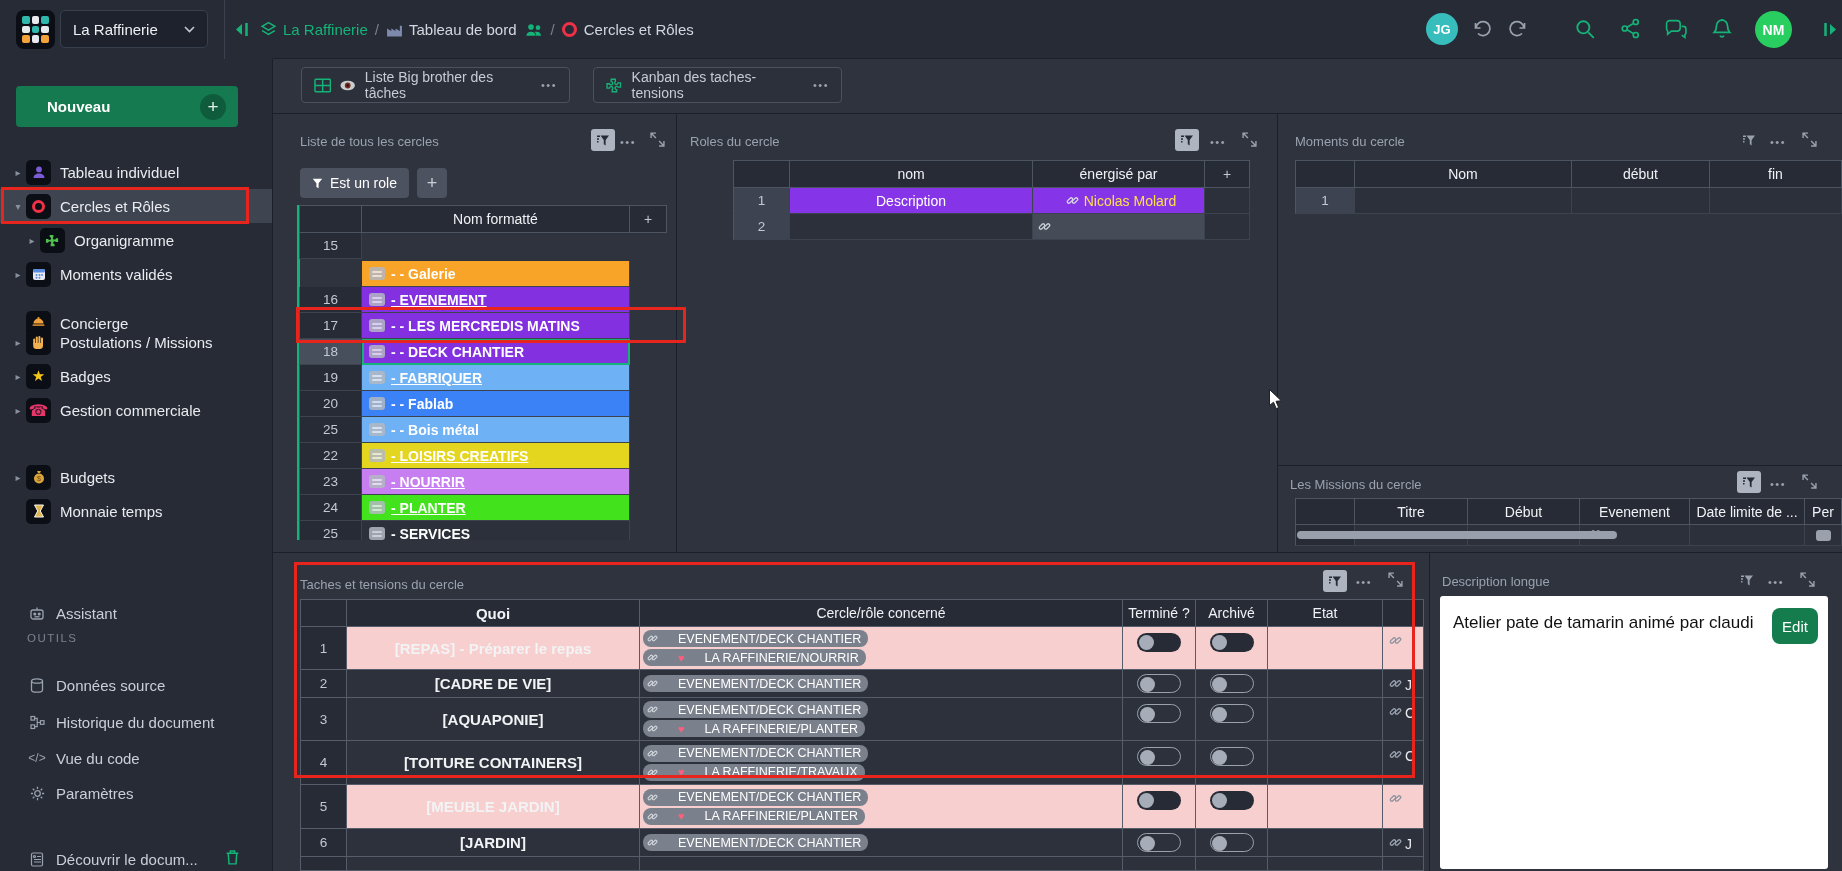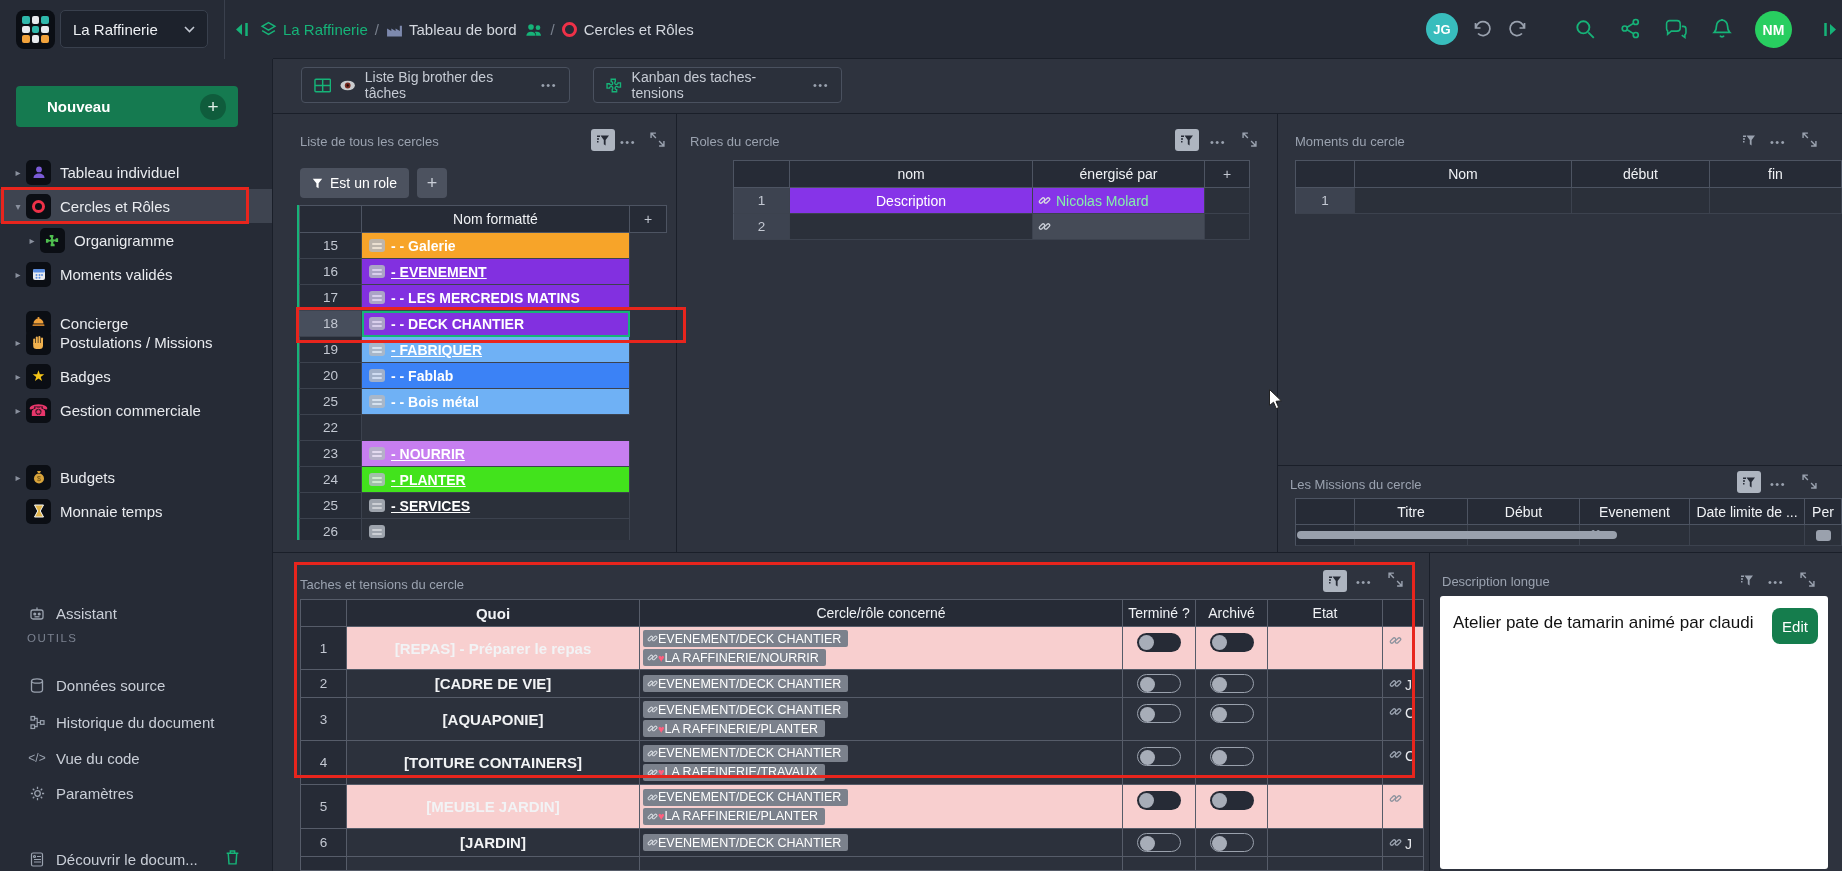--- a/index.html
+++ b/index.html
@@ -63,22 +63,22 @@
 .licon{width:16px;height:13px;background:#b3b9c2;border-radius:3px;display:flex;flex-direction:column;
   justify-content:center;gap:2px;padding:0 3px;flex:none;opacity:.85}
 .licon i{display:block;height:2px;background:#e9ebef;border-radius:1px}
 
 .tt .c{border-color:#565c69;background:#2c313c}
 .tt .th{background:#262b36}
 .tt .num{background:#262b36}
 .pinkc{background:#f8cfcf !important;color:#15181d}
 .quoi{font-weight:bold;font-size:15px;color:#f2f3f5}
 .chipcol{display:flex;flex-direction:column;align-items:flex-start;justify-content:center;gap:2px;padding-left:3px}
-.chip{display:inline-flex;align-items:center;gap:0;background:#7b818c;color:#fff;font-size:12.5px;
-  height:17px;padding:0 7px 0 4px;border-radius:2px;white-space:nowrap}
+.chip{display:inline-flex;align-items:center;gap:20px;background:#7b818c;color:#fff;font-size:12.5px;
+  height:17px;padding:0 7px 0 4px;border-radius:8px;white-space:nowrap}
 .chip svg{color:#d4d8de}
 .heart{color:#ff5f7e;font-size:11px}
 .tgwrap{align-items:flex-start;padding-top:6px}
 .toggle{width:44px;height:19px;border-radius:10px;position:relative;flex:none}
 .toggle .knob{position:absolute;left:2px;top:2px;width:15px;height:15px;border-radius:50%;background:#a7adb8}
 .toggle.filled{background:#262b36}
 .toggle.filled .knob{top:2px}
 .toggle.outline{background:#2c313c;border:1.5px solid #9aa1ad}
 .toggle.outline .knob{top:1.5px;left:1.5px}
 .linkcell{justify-content:flex-start;padding:7px 0 0 6px;align-items:flex-start;gap:3px;color:#9aa2af;font-size:14px}
@@ -419,21 +419,21 @@
   <div class="greenbar" style="left:297px;top:205px;height:335px"></div>
   <div class="tbl" style="left:299px;top:205px;width:368px;height:335px">
     <div class="trow">
       <div class="c th bl" style="width:63px;height:28px"></div>
       <div class="c th" style="width:268px;height:28px">Nom formatté</div>
       <div class="c th" style="width:37px;height:28px;color:#c3c8d2">+</div>
     </div>
 
     <div class="trow">
         <div class="c num bl" style="width:63px;height:26px">15</div>
-        <div class="c namecell" style="width: 268px; height: 26px; background-color: rgb(247, 164, 41);">
+        <div class="c namecell" style="width: 268px; height: 26px; background-color: rgb(247, 164, 41); margin-top: 28px;">
           <span class="licon">
             <i></i>
             <i></i>
           </span>
           <span>- - Galerie</span>
         </div>
       </div>
     <div class="trow">
         <div class="c num bl" style="width:63px;height:26px">16</div>
         <div class="c namecell" style="width: 268px; height: 26px; background-color: rgb(130, 48, 224);">
@@ -489,20 +489,27 @@
         <div class="c namecell" style="width: 268px; height: 26px; background-color: rgb(111, 177, 245);">
           <span class="licon">
             <i></i>
             <i></i>
           </span>
           <span>- - Bois métal</span>
         </div>
       </div>
     <div class="trow">
         <div class="c num bl" style="width:63px;height:26px">22</div>
+        <div class="c namecell" style="width: 268px; height: 26px; background-color: rgb(228, 213, 31);">
+          <span class="licon">
+            <i></i>
+            <i></i>
+          </span>
+          <span class="u">- LOISIRS CREATIFS</span>
+        </div>
       </div>
     <div class="trow">
         <div class="c num bl" style="width:63px;height:26px">23</div>
         <div class="c namecell" style="width: 268px; height: 26px; background-color: rgb(199, 126, 240);">
           <span class="licon">
             <i></i>
             <i></i>
           </span>
           <span class="u">- NOURRIR</span>
         </div>
@@ -555,21 +562,21 @@
   <div class="tbl" style="left:733px;top:160px;width:517px;height:81px">
     <div class="trow">
       <div class="c th bl" style="width:57px;height:28px"></div>
       <div class="c th" style="width:243px;height:28px">nom</div>
       <div class="c th" style="width:172px;height:28px">énergisé par</div>
       <div class="c th" style="width:45px;height:28px;color:#c3c8d2">+</div>
     </div>
     <div class="trow">
       <div class="c num bl" style="width:57px;height:26px;background:#3d4350">1</div>
       <div class="c" style="width:243px;height:26px;background:#8634e8;color:#fff;font-size:14px">Description</div>
-      <div class="c" style="width:172px;height:26px;background:#8634e8;color:#86efac;font-size:14px;justify-content:flex-start;gap:5px;padding-left:5px">
+      <div class="c" style="width:172px;height:26px;background:#8634e8;color:#fde047;font-size:14px;justify-content:center;gap:5px;padding-left:5px">
         <span class="chipico" style="color:#d8dbe0">
             <svg width="13" height="13" viewBox="0 0 13 13">
               <g fill="none" stroke="currentColor" stroke-width="1.3">
                 <rect x="0.8" y="5" width="6.4" height="3" rx="1.5" transform="rotate(-45 4 6.5)"></rect>
                 <rect x="5.8" y="5" width="6.4" height="3" rx="1.5" transform="rotate(-45 9 6.5)"></rect>
               </g>
             </svg>
           </span>
         <span>Nicolas Molard</span>
       </div>

